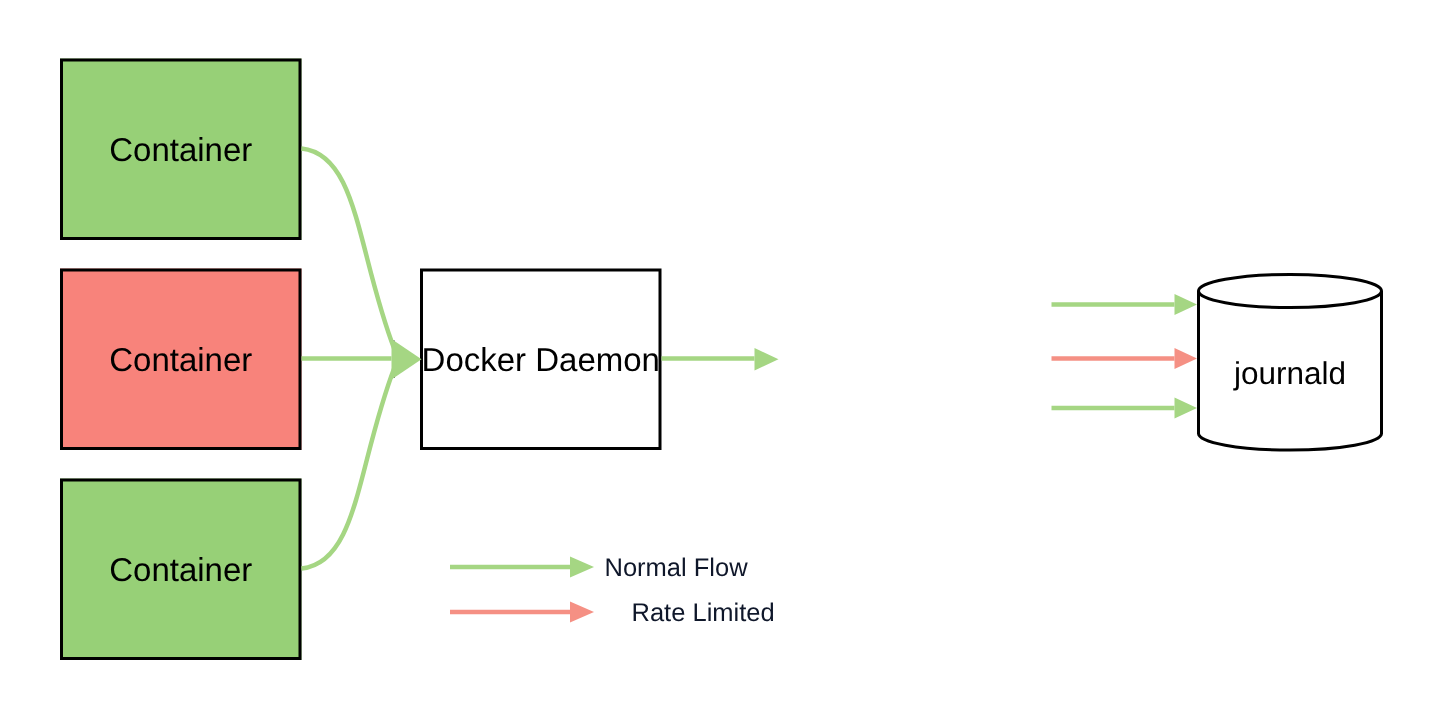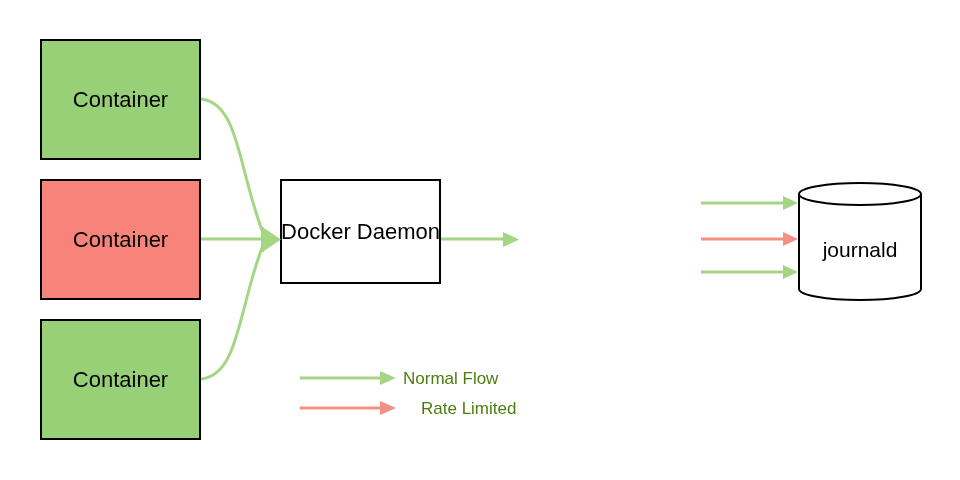--- a/index.html
+++ b/index.html
@@ -20,42 +20,42 @@
     align-items: center;
     justify-content: center;
     font-size: 22px;
     color: #000000;
     text-align: center;
     white-space: nowrap;
   }
   #node-container-top    { left: 40px;  top: 39px;  width: 161px; height: 121px; }
   #node-container-middle { left: 40px;  top: 179px; width: 161px; height: 121px; }
   #node-container-bottom { left: 40px;  top: 319px; width: 161px; height: 121px; }
-  #node-docker-daemon    { left: 280px; top: 179px; width: 161px; height: 105px; }
+  #node-docker-daemon    { left: 280px; top: 179px; width: 161px; height: 121px; }
   #node-log-proxy        { left: 519px; top: 179px; width: 182px; height: 121px; }
   .edges-layer {
     position: absolute;
     left: 0; top: 0;
     width: 960px; height: 480px;
   }
   .journald-label {
     position: absolute;
     left: 799px; top: 205px;
     width: 122px; height: 90px;
     display: flex;
     align-items: center;
     justify-content: center;
     font-size: 21px;
     color: #000000;
   }
   .legend-label {
     position: absolute;
     font-size: 17px;
     line-height: 19px;
-    color: #4d7c0f;
+    color: #0f172a;
     white-space: nowrap;
   }
   #legend-normal-label { left: 403px; top: 369px; }
   #legend-rate-label   { left: 421px; top: 399px; }
   .edge-line { fill: none; stroke-width: 3; }
   .shape-outline { fill: #ffffff; stroke: #000000; stroke-width: 2; }
 </style>
 </head>
 <body>
 

